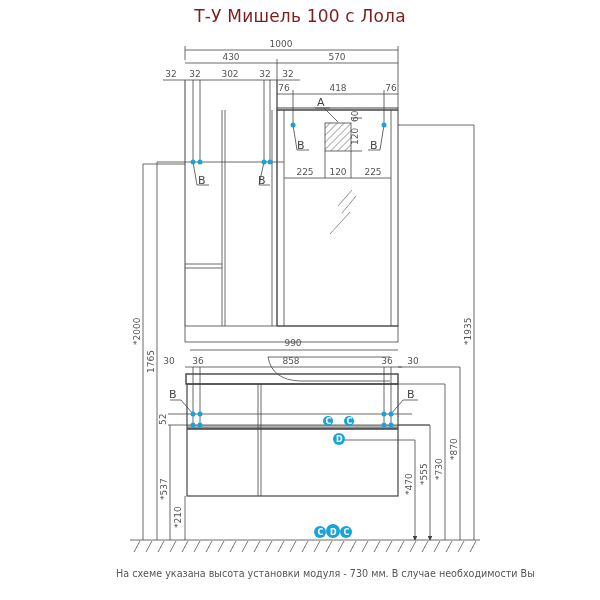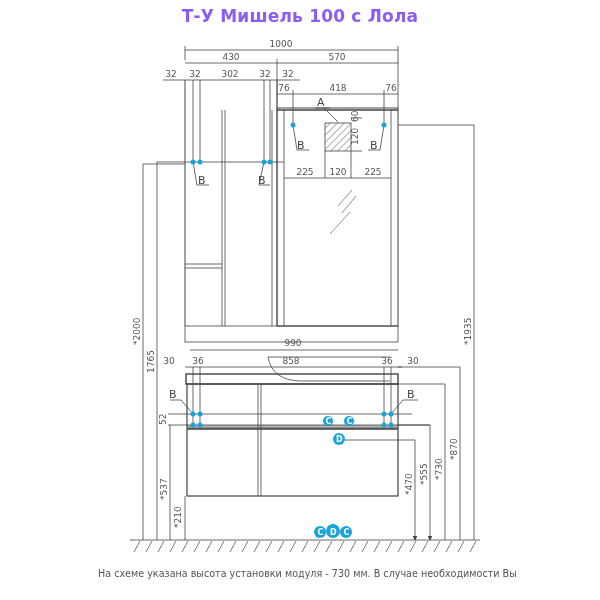--- a/index.html
+++ b/index.html
@@ -1,19 +1,19 @@
 <!DOCTYPE html>
 <html><head>
 <meta charset="utf-8">
 <style>
   html, body { margin:0; padding:0; background:#ffffff; }
   body { width:600px; height:600px; position:relative; overflow:hidden; font-family:"DejaVu Sans", sans-serif; }
-  .title { position:absolute; left:0; top:6px; width:600px; text-align:center; font-size:17px; color:#8b5cf6; letter-spacing:0.2px;font-weight:bold; }
+  .title { position:absolute; left:0; top:6px; width:600px; text-align:center; font-size:17px; color:#7f1d1d; letter-spacing:0.2px; }
   svg { position:absolute; left:0; top:0; }
-  .note { position:absolute; left:98px; top:567px; width:420px; font-size:9.6px; line-height:14px; color:#555; }
+  .note { position:absolute; left:116px; top:567px; width:420px; font-size:9.6px; line-height:14px; color:#555; }
   .dim { font-family:"DejaVu Sans", sans-serif; font-size:9px; fill:#555; }
   .lbl { font-family:"DejaVu Sans", sans-serif; font-size:11px; fill:#444; }
   .mk { font-family:"DejaVu Sans", sans-serif; font-size:8px; fill:#fff; font-weight:bold; }
 </style>
 </head>
 <body>
 
 <div class="title">Т-У Мишель 100 с Лола</div>
 
 <svg width="600" height="600" viewBox="0 0 600 600">

